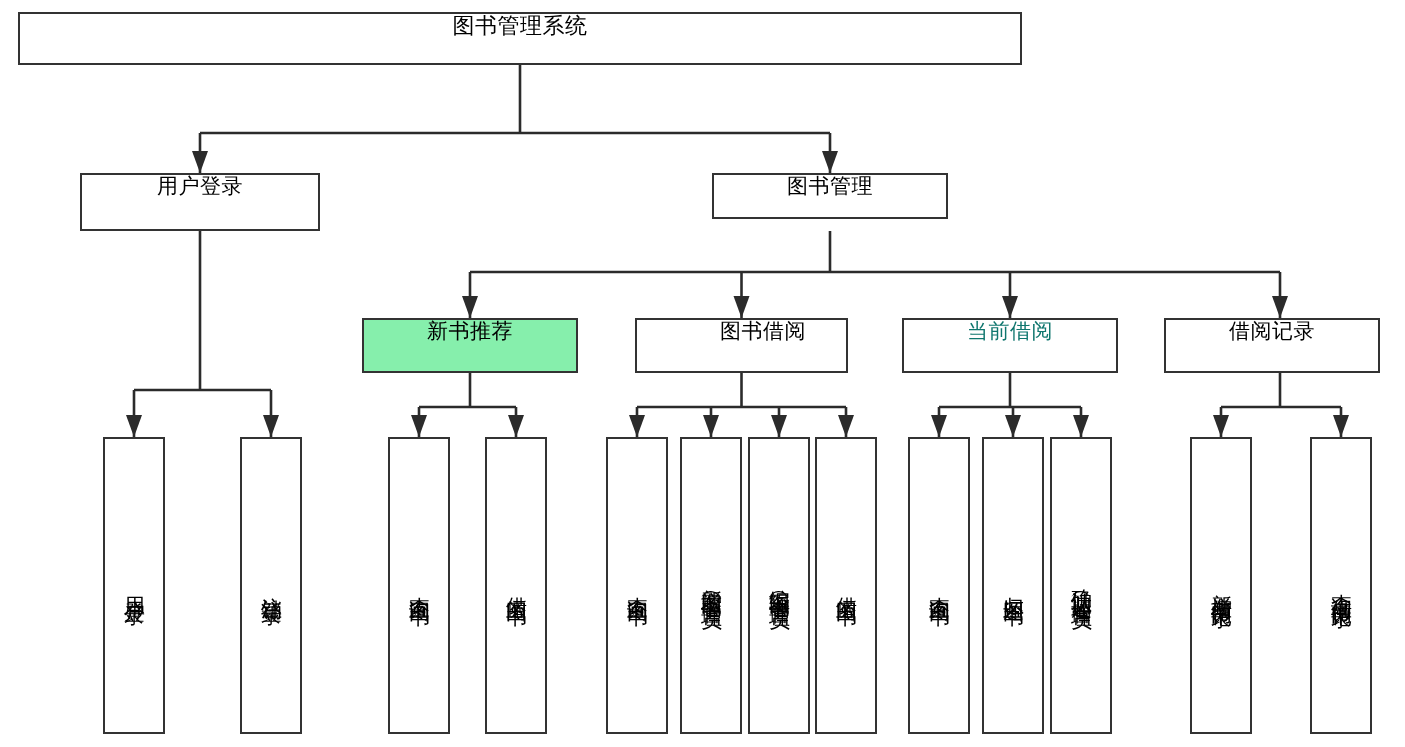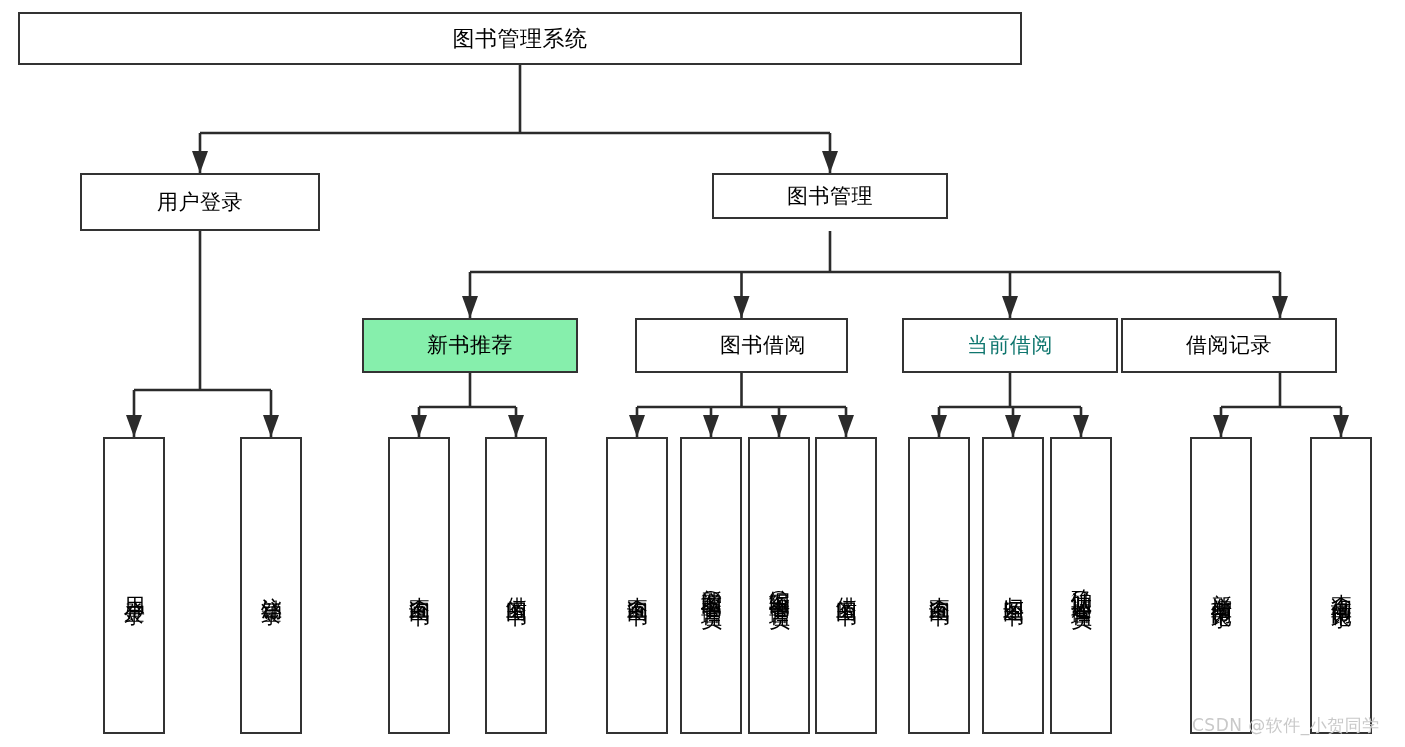--- a/index.html
+++ b/index.html
@@ -24,21 +24,20 @@
     width: 1405px;
     height: 747px;
     pointer-events: none;
   }
   .node {
     position: absolute;
     box-sizing: border-box;
     background: #ffffff;
     border: 2px solid #333333;
     display: flex;
-    align-items: center;
     justify-content: center;
     color: #000000;
     line-height: 1.08;
   }
   .node.horiz {
     font-size: 21px;
   }
   .node.horiz .label {
     white-space: nowrap;
     letter-spacing: 0.5px;
@@ -138,21 +137,21 @@
       </div>
       <div class="node horiz" style="left: 362px; top: 318px; width: 216px; height: 55px; border-color: rgb(51, 51, 51); background: #86efac; color: rgb(0, 0, 0);">
         <span class="label">新书推荐</span>
       </div>
       <div class="node horiz" style="left: 635px; top: 318px; width: 213px; height: 55px; border-color: rgb(51, 51, 51); background: rgb(255, 255, 255); color: rgb(0, 0, 0); padding-left: 43px;">
         <span class="label">图书借阅</span>
       </div>
       <div class="node horiz" style="left: 902px; top: 318px; width: 216px; height: 55px; border-color: rgb(51, 51, 51); background: rgb(255, 255, 255); color: #0f766e;">
         <span class="label">当前借阅</span>
       </div>
-      <div class="node horiz" style="left: 1121px; top: 318px; width: 216px; height: 55px; border-color: rgb(51, 51, 51); background: rgb(255, 255, 255); color: rgb(0, 0, 0);">
+      <div class="node horiz" style="left: 1164px; top: 318px; width: 216px; height: 55px; border-color: rgb(51, 51, 51); background: rgb(255, 255, 255); color: rgb(0, 0, 0);">
         <span class="label">借阅记录</span>
       </div>
       <div class="node vert" style="left: 103px; top: 437px; width: 62px; height: 297px; border-color: rgb(51, 51, 51); background: rgb(255, 255, 255); color: rgb(0, 0, 0);">
         <span class="label">用户登录</span>
       </div>
       <div class="node vert" style="left: 240px; top: 437px; width: 62px; height: 297px; border-color: rgb(51, 51, 51); background: rgb(255, 255, 255); color: rgb(0, 0, 0);">
         <span class="label">注销登录</span>
       </div>
       <div class="node vert" style="left: 388px; top: 437px; width: 62px; height: 297px; border-color: rgb(51, 51, 51); background: rgb(255, 255, 255); color: rgb(0, 0, 0);">
         <span class="label">查询图书</span>
@@ -181,14 +180,13 @@
       <div class="node vert" style="left: 1050px; top: 437px; width: 62px; height: 297px; border-color: rgb(51, 51, 51); background: rgb(255, 255, 255); color: rgb(0, 0, 0);">
         <span class="label">确认归还（管理员）</span>
       </div>
       <div class="node vert" style="left: 1190px; top: 437px; width: 62px; height: 297px; border-color: rgb(51, 51, 51); background: rgb(255, 255, 255); color: rgb(0, 0, 0);">
         <span class="label">新增借阅记录</span>
       </div>
       <div class="node vert" style="left: 1310px; top: 437px; width: 62px; height: 297px; border-color: rgb(51, 51, 51); background: rgb(255, 255, 255); color: rgb(0, 0, 0);">
         <span class="label">查询借阅记录</span>
       </div>
     </div>
-  <div class="watermark" style="left:1192px; top:714px;">CSDN @软件_小贺同学</div>
 </div>
 
 </body></html>

